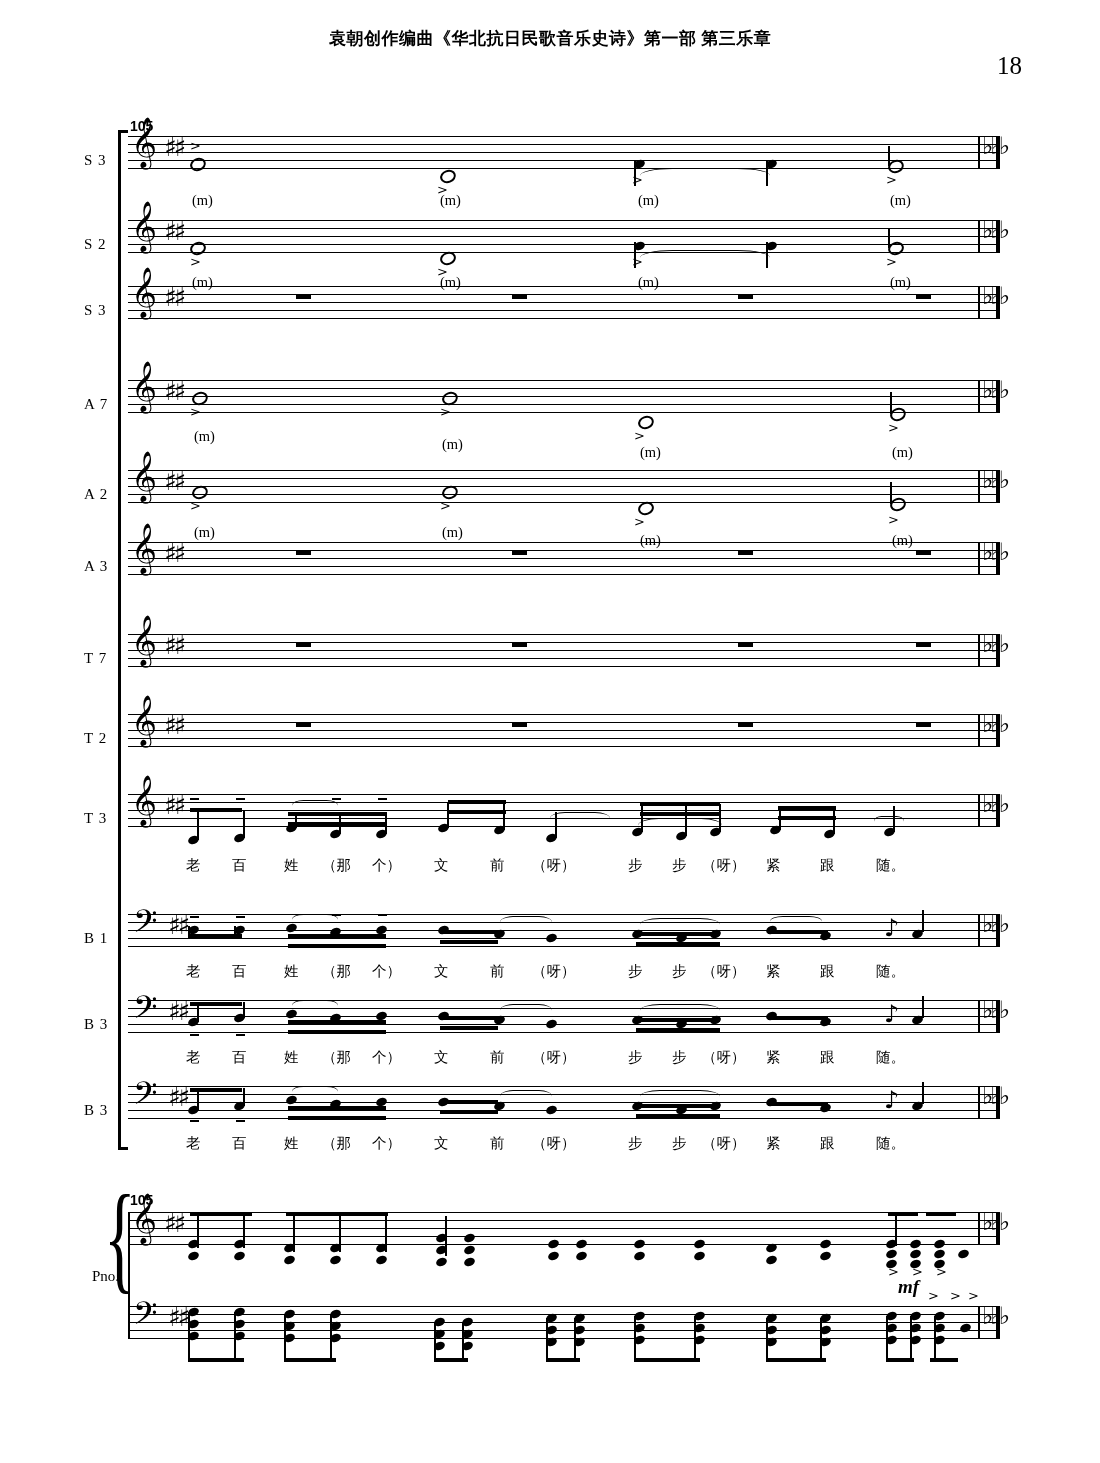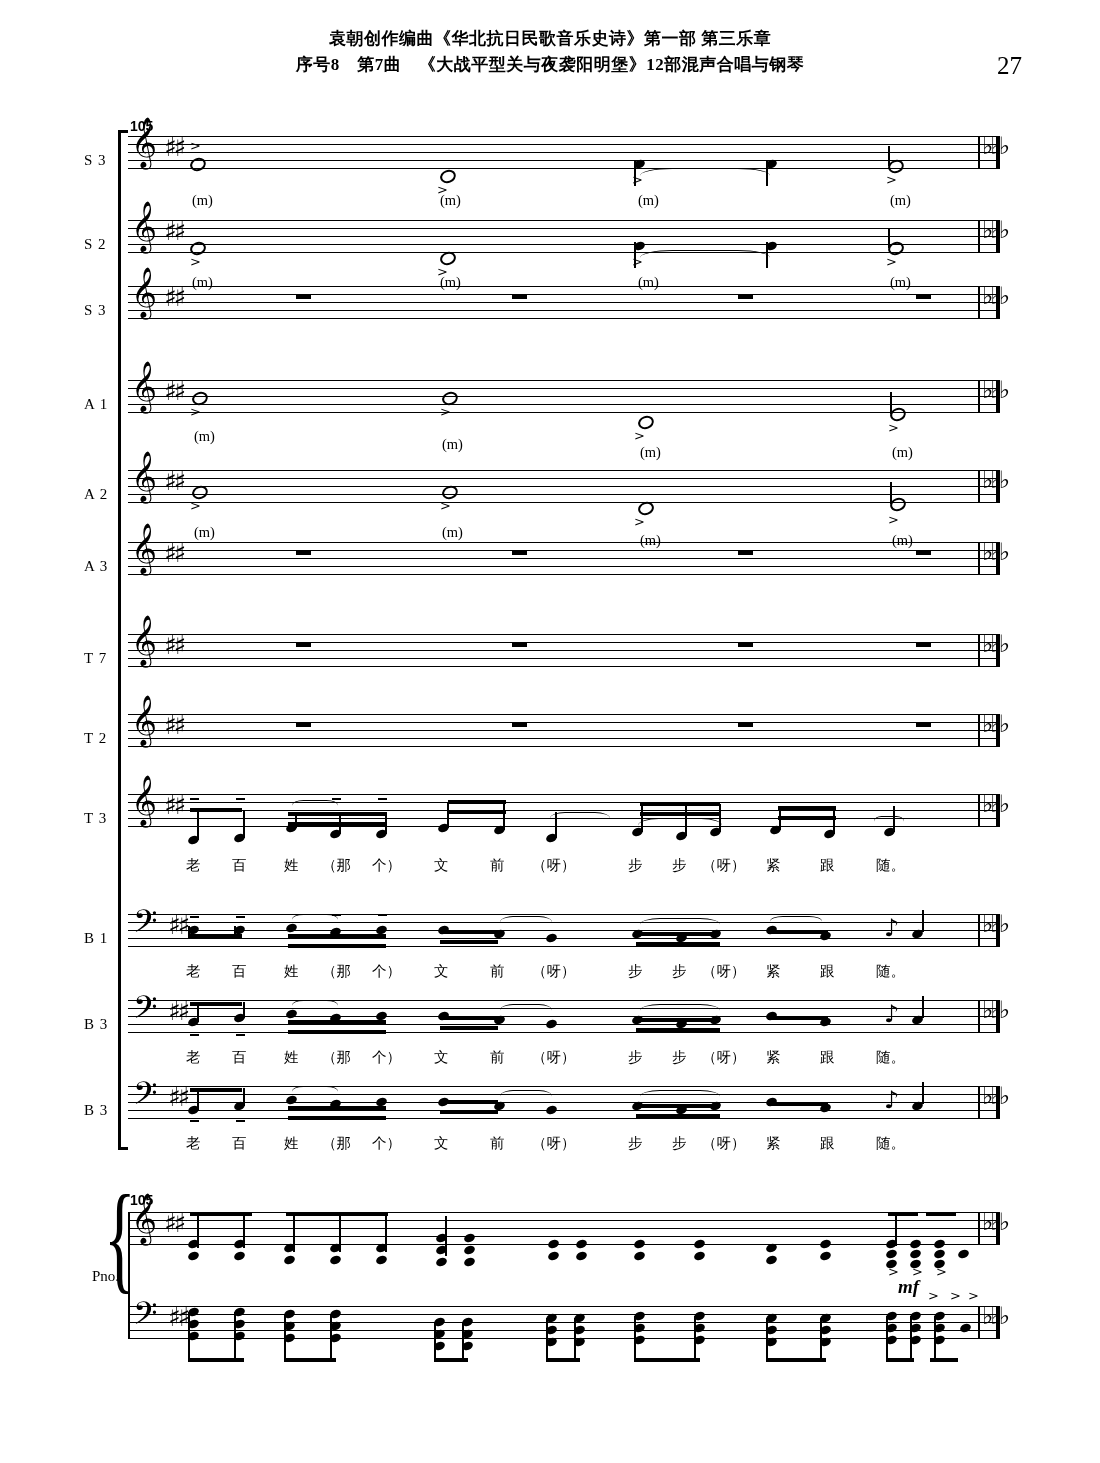--- a/index.html
+++ b/index.html
@@ -202,23 +202,22 @@
     letter-spacing: -3px;
   }
 </style>
 </head>
 <body>
 
 <div class="page">
 
   <div class="header">
     <div class="title-line">袁朝创作编曲《华北抗日民歌音乐史诗》第一部 第三乐章</div>
-    <div class="title-line second">序号8　第7曲　《大战平型关与夜袭阳明堡》12部混声合唱与钢琴</div>
-  </div>
-  <div class="page-number">27</div>
+  </div>
+  <div class="page-number">18</div>
 
   <div class="brace-line" style="left:118px; top:130px; width:3px; height:1020px;"></div>
   <div class="brace-line" style="left:118px; top:130px; width:10px; height:3px;"></div>
   <div class="brace-line" style="left:118px; top:1147px; width:10px; height:3px;"></div>
 
   <div class="marker" style="left:130px; top:118px;">105</div>
 
   <div class="stafflabel" style="left:84px; top:152px;">S 3</div>
   <div class="staff" style="top:136px;">
     <div class="ln"></div>
@@ -294,21 +293,21 @@
   <div class="clef" style="left:131px; top:270px;">𝄞</div>
   <div class="keysig" style="left:164px; top:282px;">♯♯</div>
   <div class="rest" style="left:296px; top:294px;"></div>
   <div class="rest" style="left:512px; top:294px;"></div>
   <div class="rest" style="left:738px; top:294px;"></div>
   <div class="rest" style="left:916px; top:294px;"></div>
   <div class="keychange" style="left:982px; top:282px;">♭♭♭</div>
   <div class="endbar-thin" style="left:978px; top:286px; height:33px;"></div>
   <div class="endbar-thick" style="left:996px; top:286px; height:33px;"></div>
 
-  <div class="stafflabel" style="left:84px; top:396px;">A 1</div>
+  <div class="stafflabel" style="left:84px; top:396px;">A 7</div>
   <div class="staff" style="top:380px;">
     <div class="ln"></div>
       <div class="ln"></div>
       <div class="ln"></div>
       <div class="ln"></div>
       <div class="ln"></div>
   </div>
   <div class="clef" style="left:131px; top:364px;">𝄞</div>
   <div class="keysig" style="left:164px; top:376px;">♯♯</div>
   <div class="notehead open" style="left:192px; top:392px;"></div>

